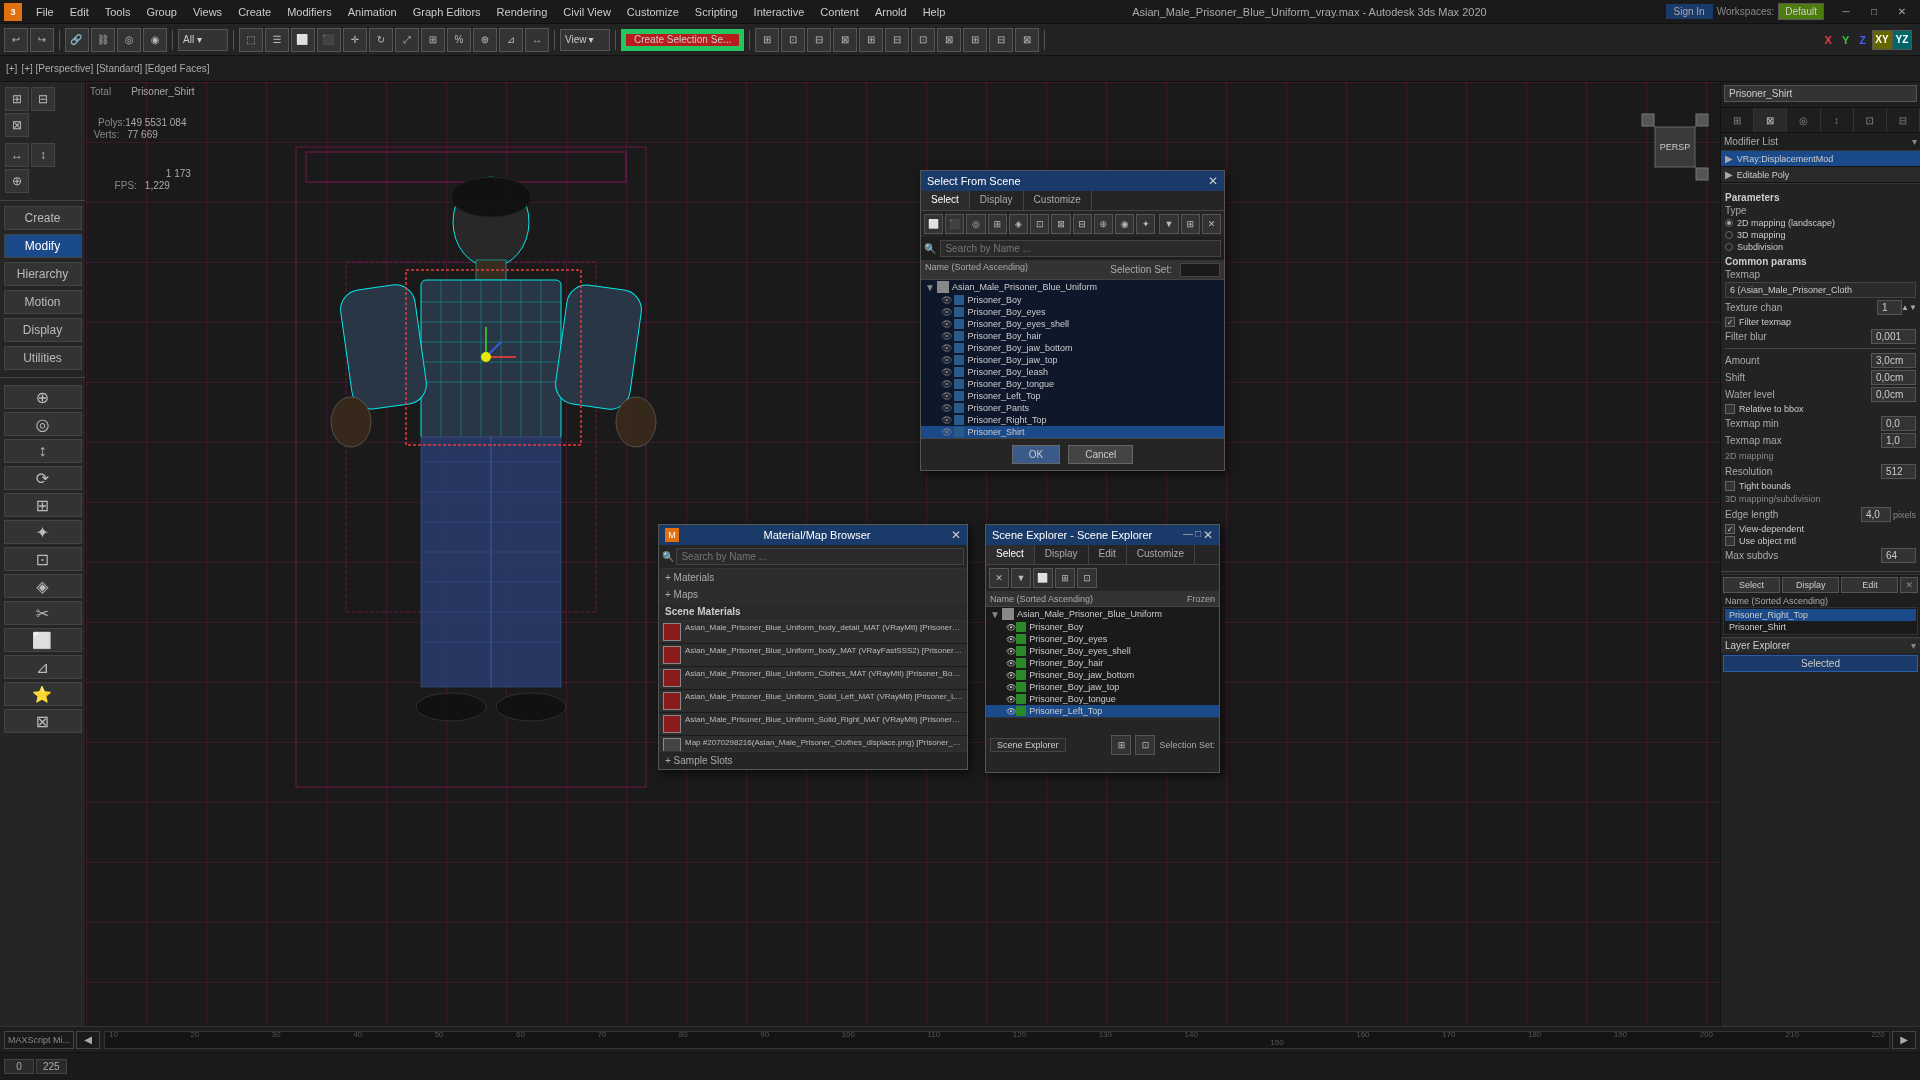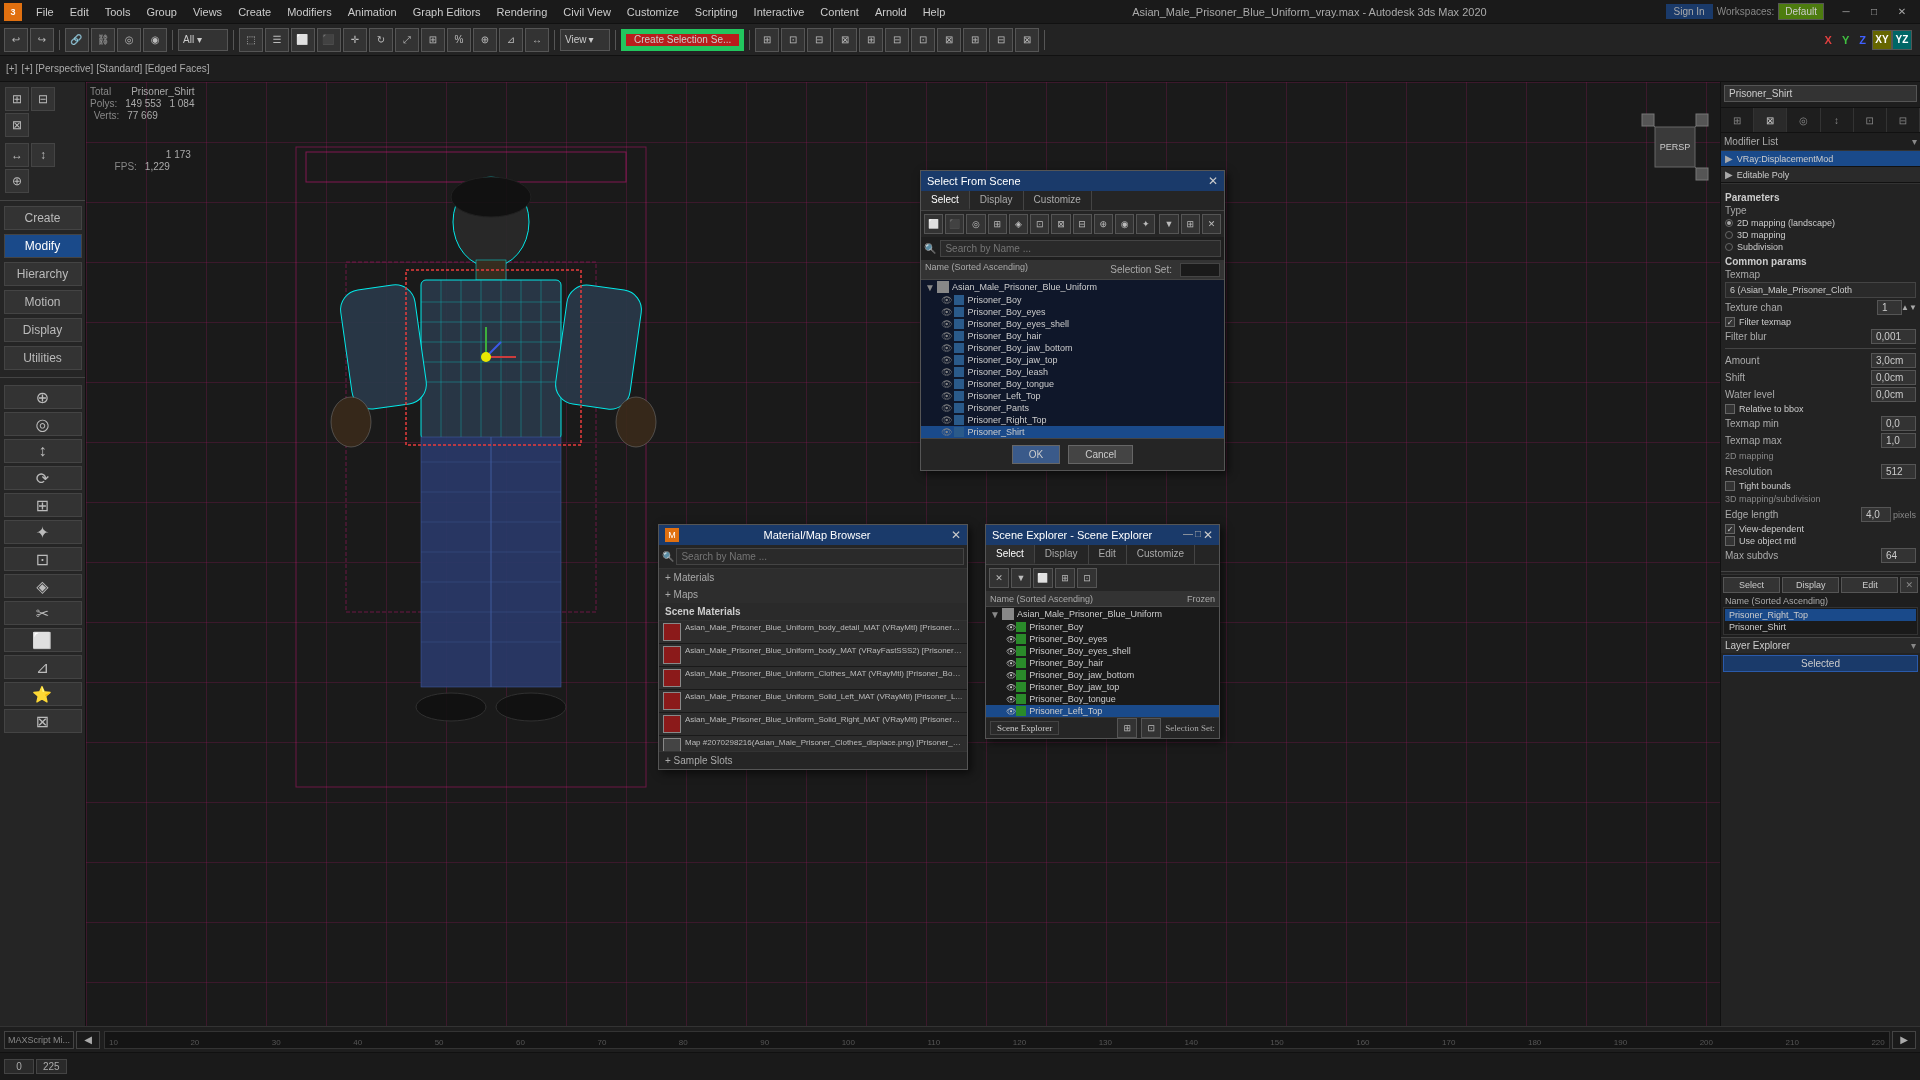--- a/index.html
+++ b/index.html
@@ -251,21 +251,21 @@
   </div>
 
   <div id="viewport">
     <div class="viewport-grid"></div>
 
     <div id="stats" style="position:absolute;top:4px;left:4px;z-index:10;display:flex;flex-direction:column;gap:1px;align-items:center;">
       <div style="display:flex;gap:20px;">
         <span style="color:#888;font-size:10px;">Total</span>
         <span style="color:#aaa;font-size:10px;">Prisoner_Shirt</span>
       </div>
-      <div style="display:flex;gap:8px;">
+      <div style="display:flex;margin-top:19px;">
         <span style="color:#888;font-size:10px;">Polys:</span>
         <span style="color:#aaa;font-size:10px;">149 553</span>
         <span style="color:#aaa;font-size:10px;">1 084</span>
       </div>
       <div style="display:flex;gap:8px;">
         <span style="color:#888;font-size:10px;">Verts:</span>
         <span style="color:#aaa;font-size:10px;">77 669</span>
         <span style="color:#aaa;font-size:10px;margin-top:39px;">1 173</span>
       </div>
       <div style="display:flex;gap:8px;">
@@ -761,21 +761,21 @@
       <span style="background:#2a8a2a;width:10px;height:10px;display:inline-block;margin-right:3px;"></span>
       <span style="font-size:9px;">Prisoner_Boy_tongue</span>
     </div>
     <div class="tree-item selected">
       <span class="indent"></span>
       <span style="font-size:8px;">👁</span>
       <span style="background:#2a8a2a;width:10px;height:10px;display:inline-block;margin-right:3px;"></span>
       <span style="font-size:9px;">Prisoner_Left_Top</span>
     </div>
   </div>
-  <div style="display:flex;align-items:center;padding:0 4px;background:#252525;border-top:1px solid #333;gap:4px;font-family:Liberation Serif, serif;">
+  <div style="display:flex;align-items:center;padding:17px 4px;background:#252525;border-top:1px solid #333;gap:4px;">
     <div style="background:#2a2a2a;border:1px solid #444;padding:1px 6px;font-size:9px;color:#ccc;cursor:pointer;">Scene Explorer</div>
     <div style="flex:1;"></div>
     <div class="dialog-icon-btn">⊞</div>
     <div class="dialog-icon-btn">⊡</div>
     <span style="font-size:9px;color:#aaa;">Selection Set:</span>
   </div>
 </div>
 
 <div id="trackbar" style="height:26px;background:#1e1e1e;display:flex;align-items:center;padding:0 4px;border-top:1px solid #333;position:relative;">
   <div style="display:flex;align-items:center;gap:2px;margin-right:4px;">
@@ -793,21 +793,21 @@
         <span style="font-size:8px;color:#555;">50</span>
         <span style="font-size:8px;color:#555;">60</span>
         <span style="font-size:8px;color:#555;">70</span>
         <span style="font-size:8px;color:#555;">80</span>
         <span style="font-size:8px;color:#555;">90</span>
         <span style="font-size:8px;color:#555;">100</span>
         <span style="font-size:8px;color:#555;">110</span>
         <span style="font-size:8px;color:#555;">120</span>
         <span style="font-size:8px;color:#555;">130</span>
         <span style="font-size:8px;color:#555;">140</span>
-        <span style="font-size:8px;color:#555;">150</span>
+        <span style="font-size:8px;color:#555;margin-top:8px;">150</span>
         <span style="font-size:8px;color:#555;">160</span>
         <span style="font-size:8px;color:#555;">170</span>
         <span style="font-size:8px;color:#555;">180</span>
         <span style="font-size:8px;color:#555;">190</span>
         <span style="font-size:8px;color:#555;">200</span>
         <span style="font-size:8px;color:#555;">210</span>
         <span style="font-size:8px;color:#555;">220</span>
       </div>
     </div>
   </div>

